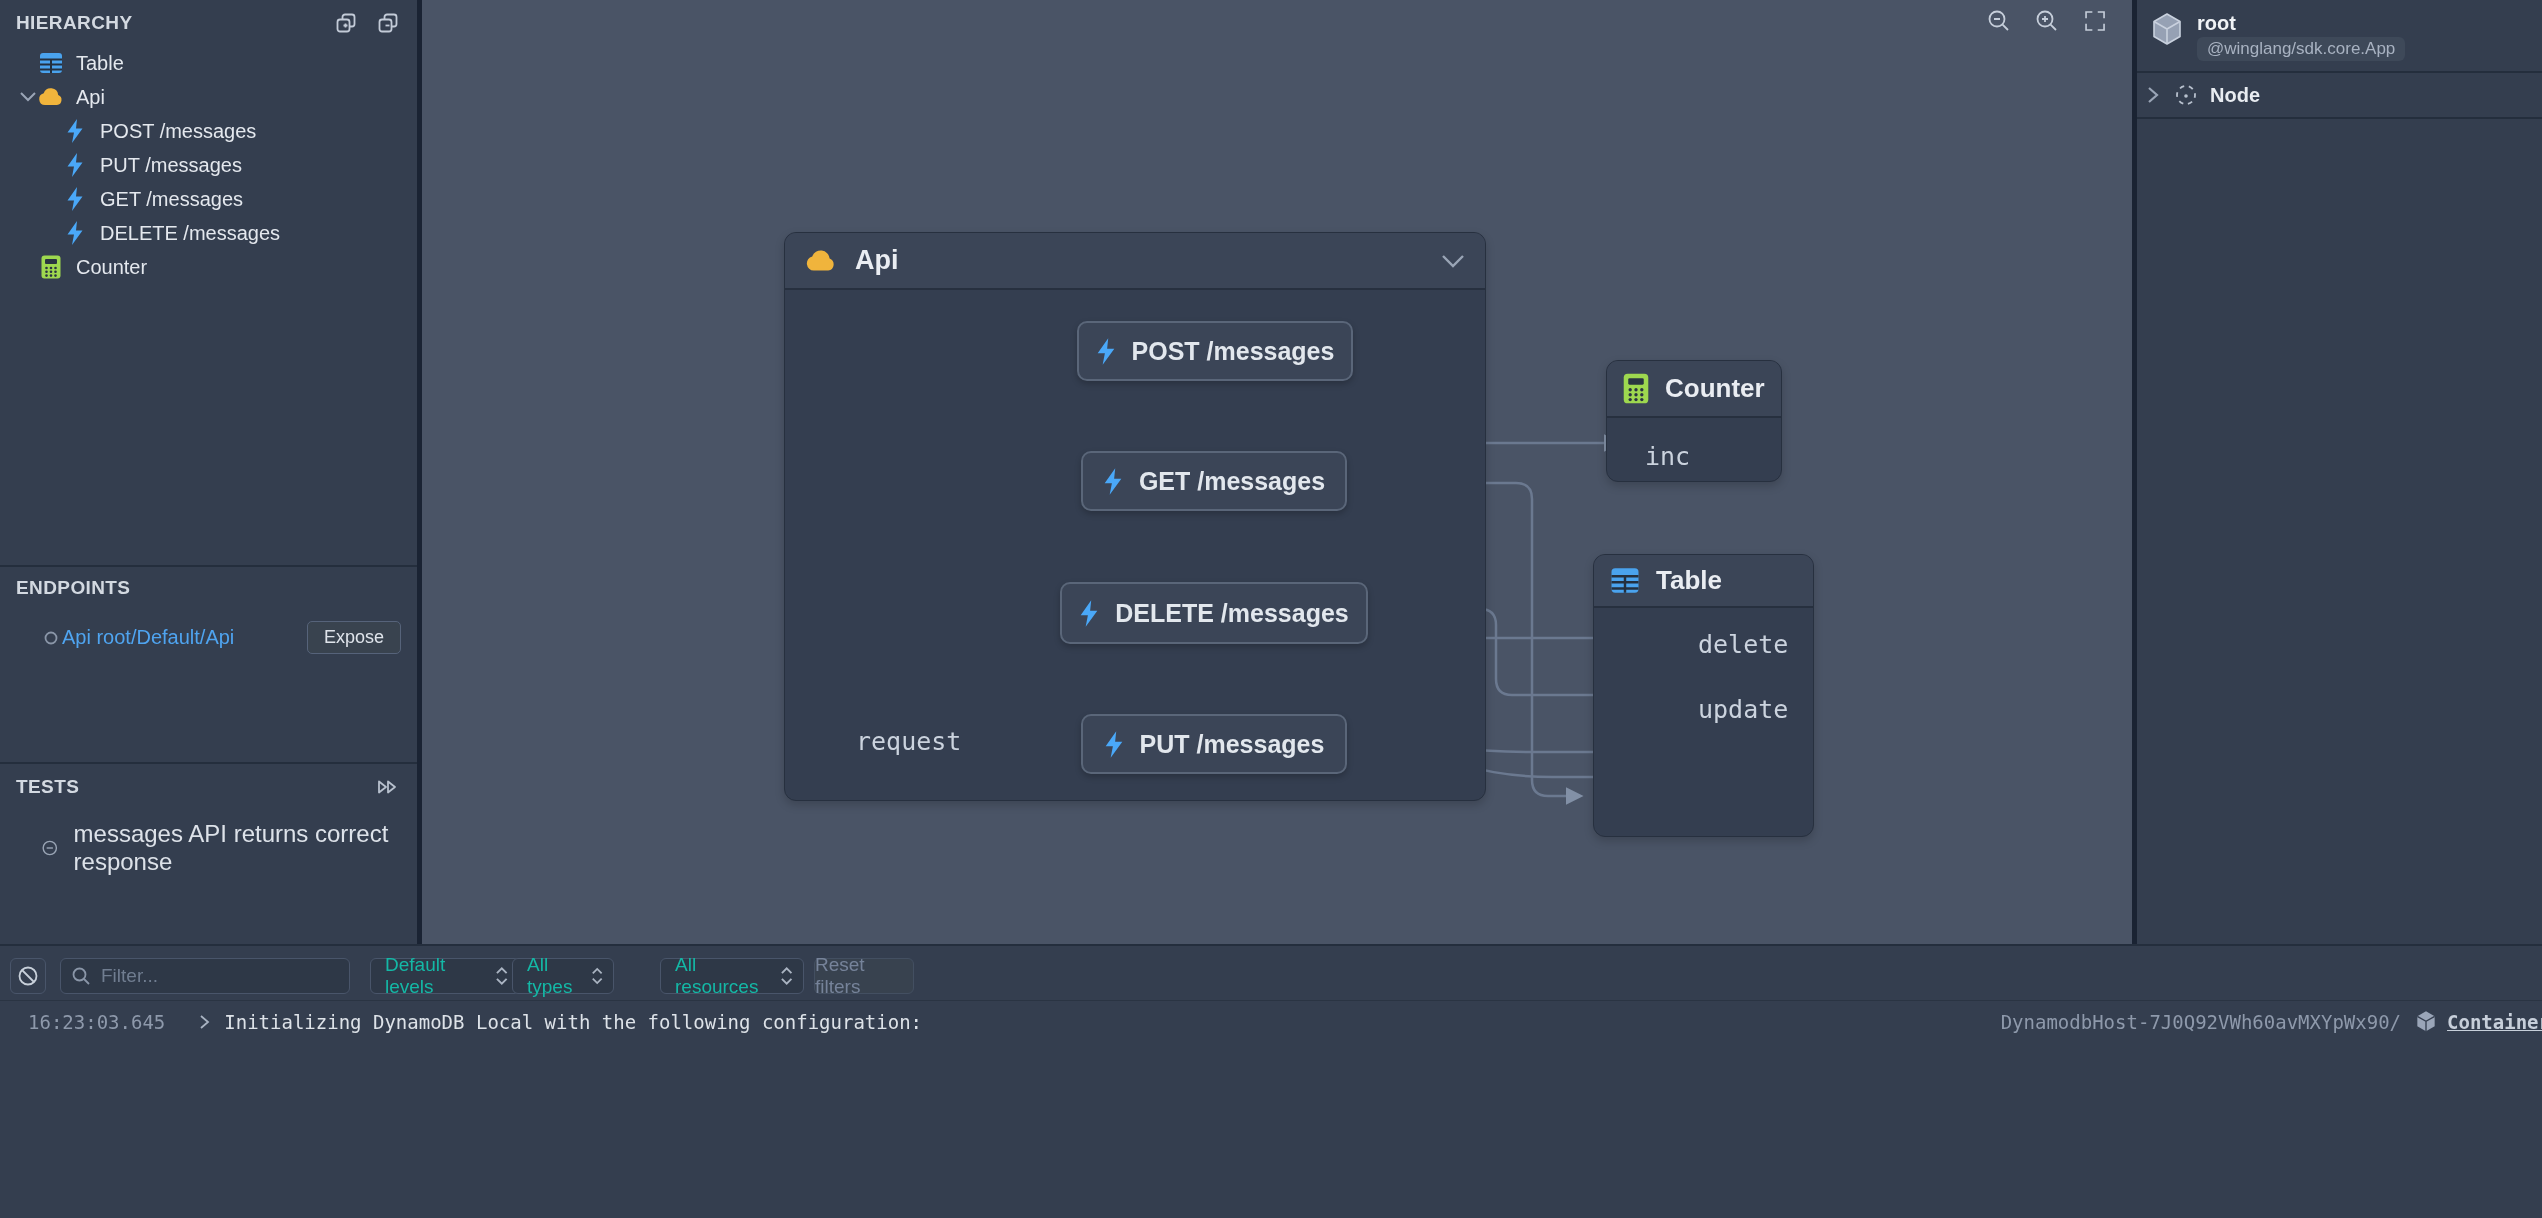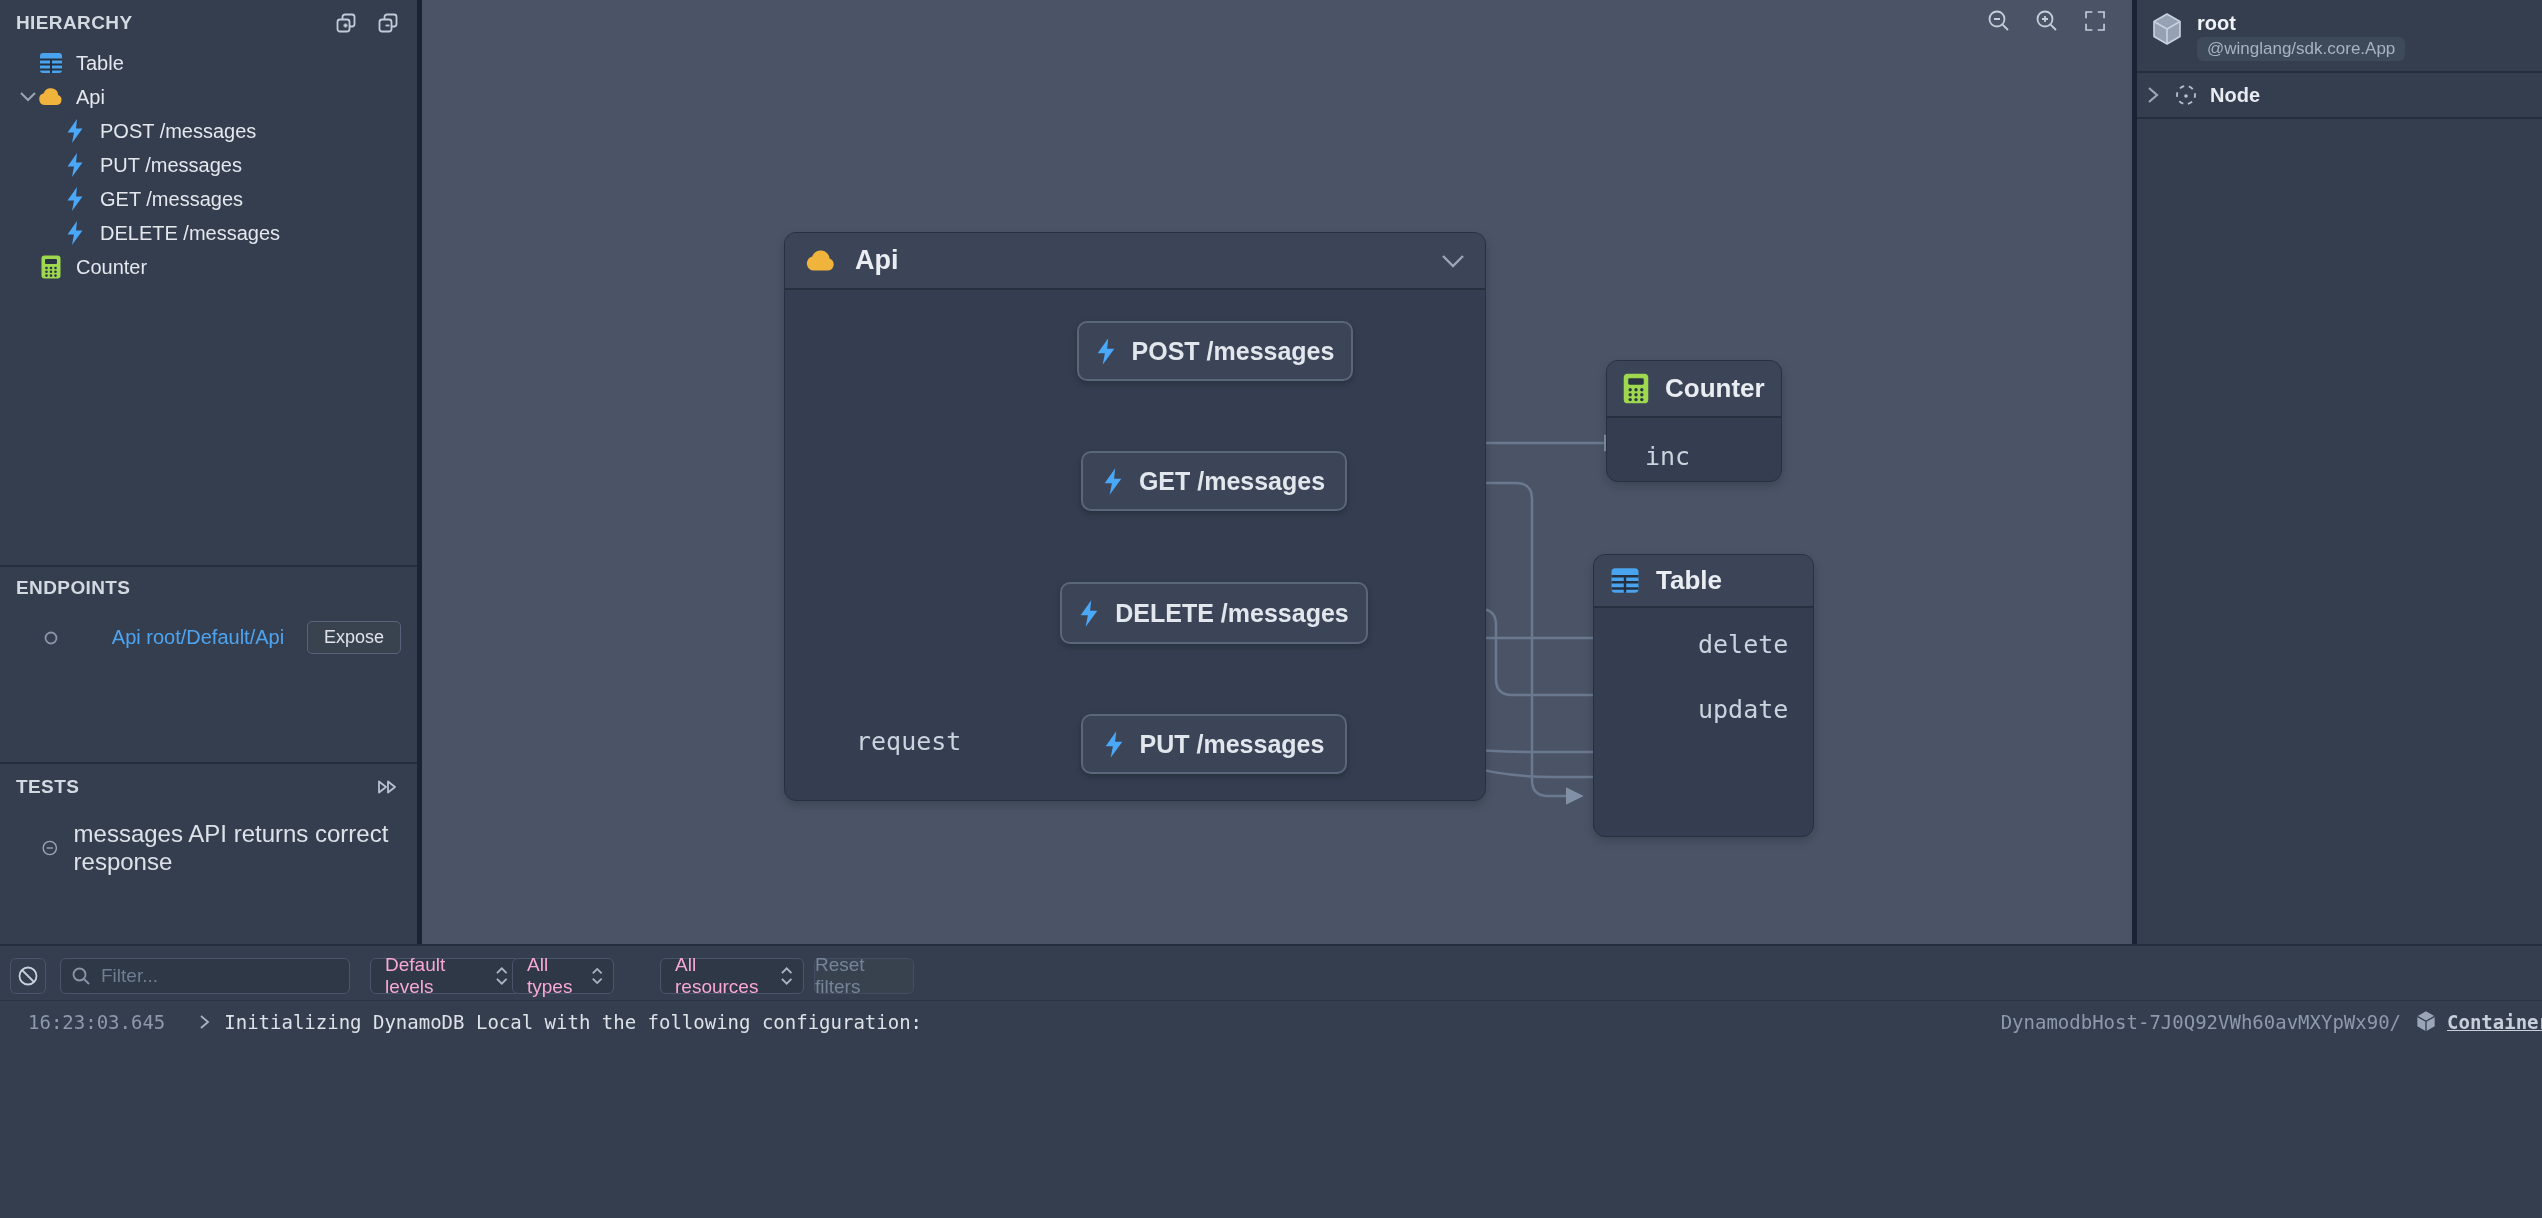--- a/index.html
+++ b/index.html
@@ -29,21 +29,21 @@
   .tree-row.d1{padding-left:38px;}
   .tree-row.d1.has-chev{padding-left:8px;}
   .tree-row.d2{padding-left:62px;}
   .tree-icon{width:26px;height:26px;margin-right:12px;display:flex;align-items:center;justify-content:center;flex:0 0 auto;}
 
   .side-section{position:absolute;left:0;width:417px;border-top:2px solid #242E3D;}
   .endpoints-sec{top:565px;height:197px;}
   .tests-sec{top:762px;height:182px;}
 
   .endpoint-row{display:flex;align-items:center;padding:14px 16px 0 44px;}
-  .endpoint-label{font-size:20px;color:#4FA4F0;margin-left:31px;flex:1;cursor:pointer;text-align:center;}
+  .endpoint-label{font-size:20px;color:#4FA4F0;margin-left:4px;flex:1;cursor:pointer;}
   .expose-btn{font-size:18px;color:#DFE4EB;background:#39434F;border:1px solid #56637A;border-radius:5px;
     padding:5px 16px;cursor:pointer;}
 
   .test-row{display:flex;align-items:center;padding:12px 16px 0 42px;}
   .test-label{font-size:24px;color:#DDE2E9;margin-left:16px;}
 
   
   .canvas-controls{position:absolute;top:8px;right:24px;display:flex;gap:22px;z-index:5;}
   .edges{position:absolute;left:0;top:0;width:1710px;height:944px;}
 
@@ -89,21 +89,21 @@
   .tool-btn{position:absolute;height:36px;background:#343E4F;border:1px solid #49556A;border-radius:6px;
     display:flex;align-items:center;justify-content:center;cursor:pointer;box-sizing:border-box;}
   .ban-btn{left:10px;top:2px;width:36px;}
   .filter-box{position:absolute;left:60px;top:2px;width:290px;height:36px;background:#2E3847;border:1px solid #49556A;
     border-radius:6px;display:flex;align-items:center;padding:0 10px;box-sizing:border-box;}
   .filter-box input{background:transparent;border:none;outline:none;color:#DBE0E7;font-size:19px;width:230px;
     margin-left:8px;font-family:"Liberation Sans",sans-serif;}
   .filter-box input::placeholder{color:#707D90;}
   .select-btn{position:absolute;top:2px;height:36px;background:#2E3847;border:1px solid #49556A;border-radius:6px;
     display:flex;align-items:center;justify-content:space-between;padding:0 10px 0 14px;box-sizing:border-box;
-    font-size:19px;color:#f9a8d4;cursor:pointer;}
+    font-size:19px;color:#14b8a6;cursor:pointer;}
   .sel-levels{left:370px;width:150px;}
   .sel-types{left:512px;width:102px;}
   .sel-resources{left:660px;width:144px;}
   .reset-btn{position:absolute;left:814px;top:2px;width:100px;height:36px;background:#38424F;border:1px solid #434F61;
     border-radius:6px;color:#76839A;font-size:19px;display:flex;align-items:center;justify-content:center;box-sizing:border-box;}
 
   .log-row{position:absolute;left:0;top:54px;width:2542px;height:42px;border-top:1px solid #2A3443;
     display:flex;align-items:center;font-size:19px;}
   .log-time{color:#8E99AB;margin-left:28px;}
   .log-chev{margin-left:34px;display:flex;align-items:center;}

